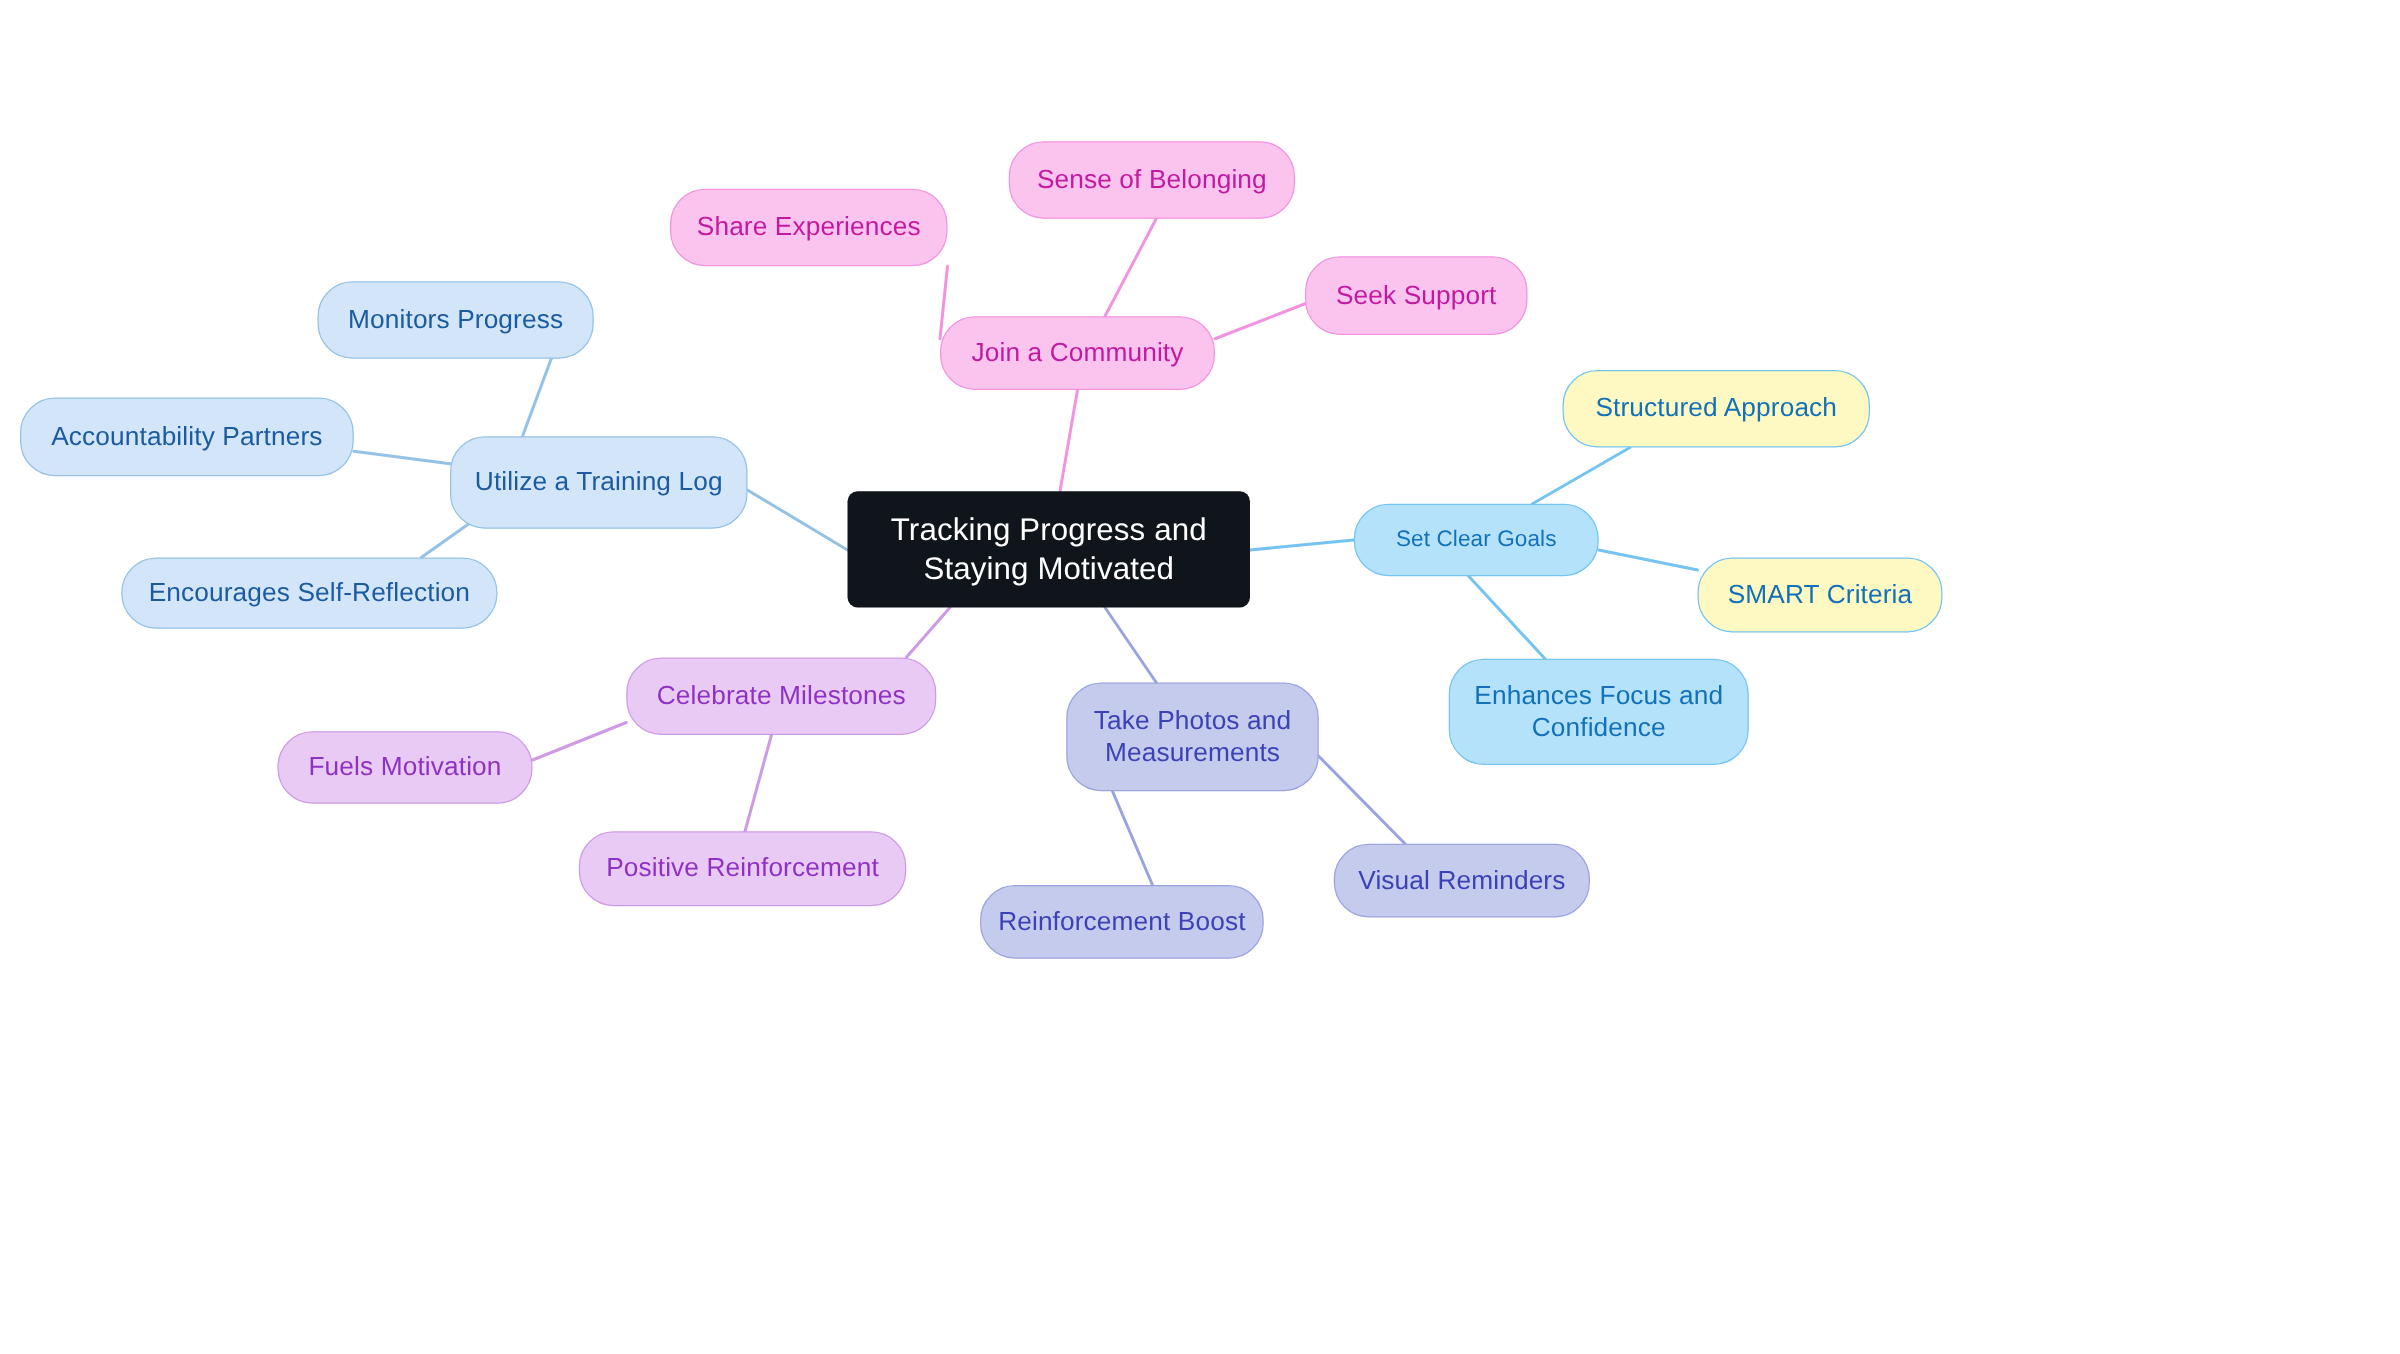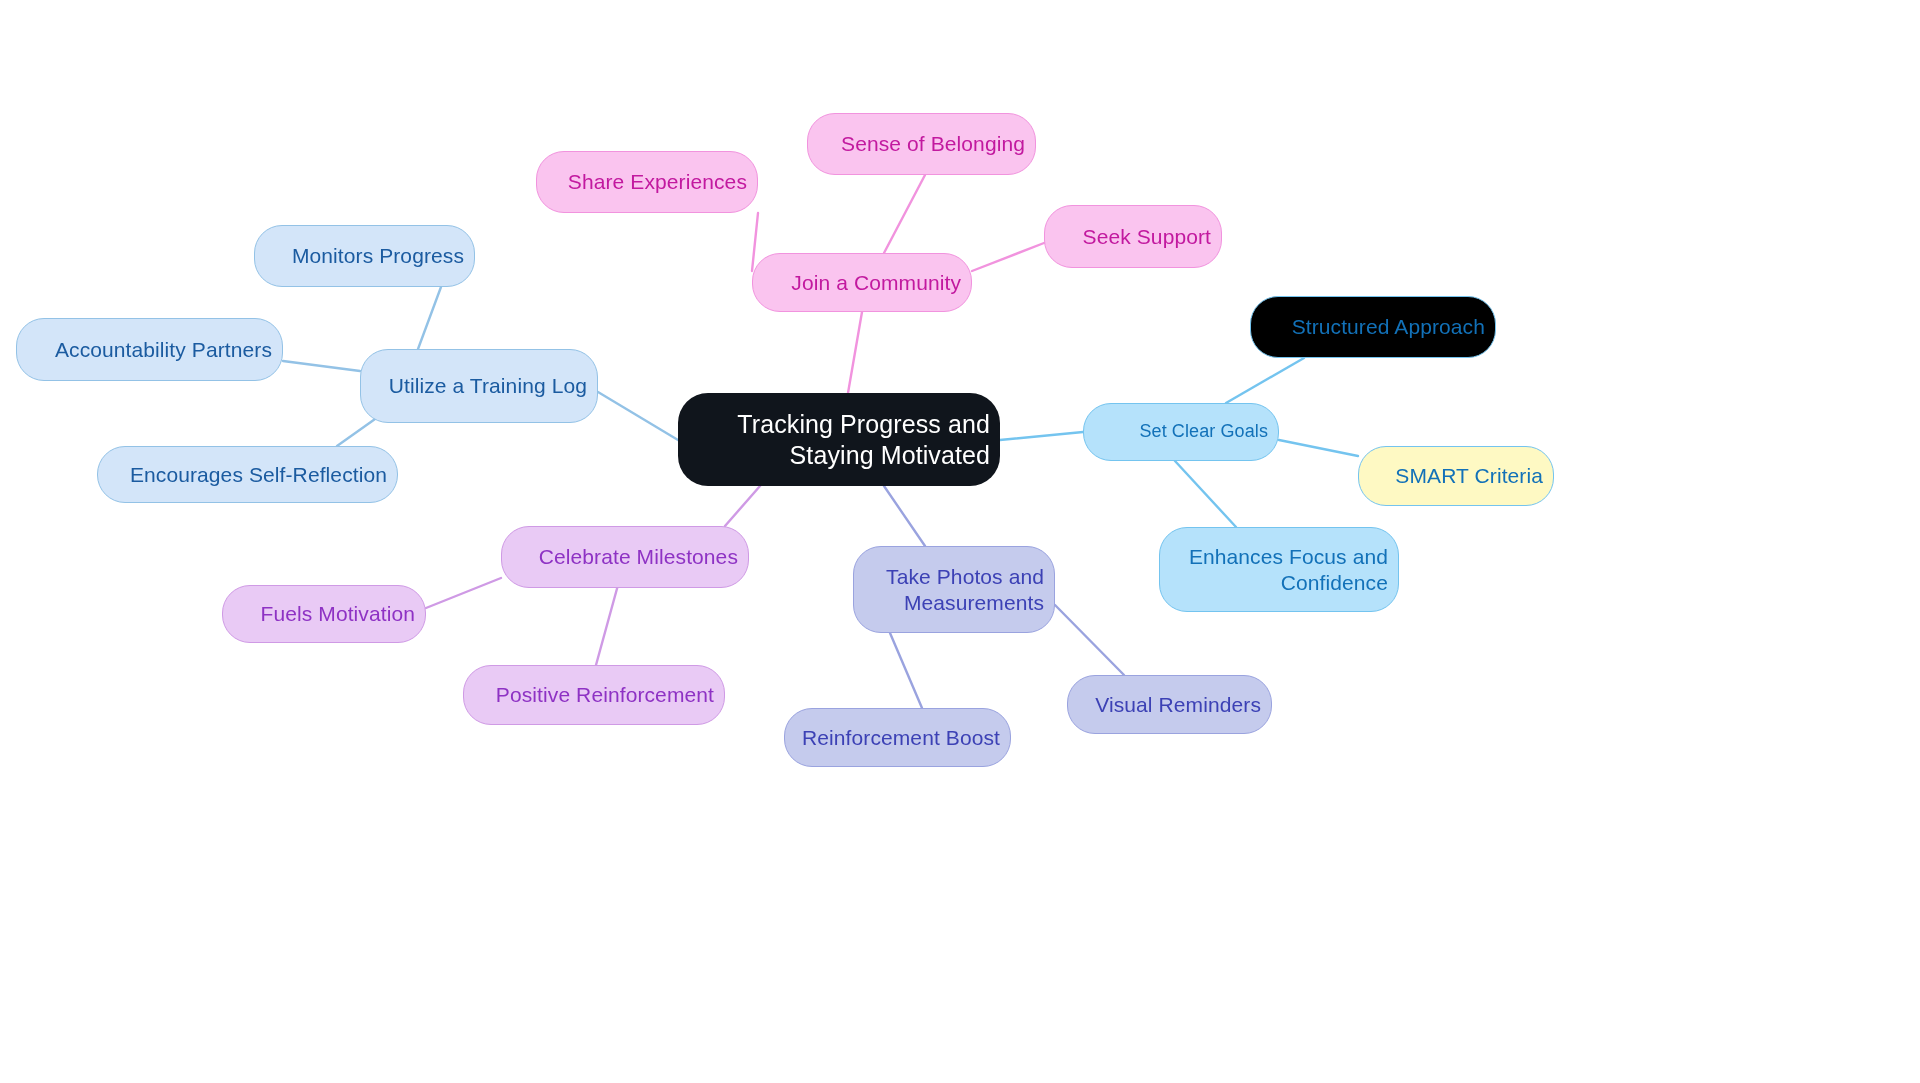--- a/index.html
+++ b/index.html
@@ -33,32 +33,31 @@
     justify-content: center;
     text-align: center;
     border-radius: 28px;
     border-width: 1.5px;
     border-style: solid;
     line-height: 1.22;
     padding: 4px 10px;
     letter-spacing: 0.1px;
   }
   .node-root {
-    border-radius: 30px;
+    border-radius: 8px;
     border: none;
     color: #ffffff;
     background: #10151c;
     font-size: 25px;
     line-height: 1.24;
   }
   .lbl {
     display: block;
     width: 100%;
     white-space: pre-line;
-    text-align: right;
   }
 </style>
 </head>
 <body>
 
 <div id="canvas">
   <svg id="edges" viewBox="0 0 1920 1083">
       <path d="M1000 440 L1083 432" stroke="#74c4ef" stroke-width="2.4" fill="none" stroke-linecap="round"></path>
       <path d="M848 393 L862 312" stroke="#f193de" stroke-width="2.4" fill="none" stroke-linecap="round"></path>
       <path d="M678 440 L598 392" stroke="#93c2e6" stroke-width="2.4" fill="none" stroke-linecap="round"></path>
@@ -78,21 +77,21 @@
       <path d="M890 633 L922 708" stroke="#9aa3df" stroke-width="2.4" fill="none" stroke-linecap="round"></path>
       <path d="M1055 605 L1124 675" stroke="#9aa3df" stroke-width="2.4" fill="none" stroke-linecap="round"></path>
     </svg>
   <div id="nodes">
       <div class="node node-root" style="background: rgb(16, 21, 28); color: rgb(255, 255, 255); left: 678px; top: 393px; width: 322px; height: 93px; font-size: 25px;">
         <span class="lbl">Tracking Progress and Staying Motivated</span>
       </div>
       <div class="node" style="background: rgb(181, 226, 251); border-color: rgb(116, 196, 239); color: rgb(18, 113, 184); left: 1083px; top: 403px; width: 196px; height: 58px; font-size: 18px;">
         <span class="lbl">Set Clear Goals</span>
       </div>
-      <div class="node" style="background: #000000; border-color: rgb(116, 196, 239); color: rgb(18, 113, 184); left: 1250px; top: 296px; width: 246px; height: 62px; font-size: 21px;">
+      <div class="node" style="background: #fef9c3; border-color: rgb(116, 196, 239); color: rgb(18, 113, 184); left: 1250px; top: 296px; width: 246px; height: 62px; font-size: 21px;">
         <span class="lbl">Structured Approach</span>
       </div>
       <div class="node" style="background: #fef9c3; border-color: rgb(116, 196, 239); color: rgb(18, 113, 184); left: 1358px; top: 426px; width: 196px; height: 60px; font-size: 21px; margin-top: 20px;">
         <span class="lbl">SMART Criteria</span>
       </div>
       <div class="node" style="background: rgb(181, 226, 251); border-color: rgb(116, 196, 239); color: rgb(18, 113, 184); left: 1159px; top: 527px; width: 240px; height: 85px; font-size: 21px;">
         <span class="lbl">Enhances Focus and Confidence</span>
       </div>
       <div class="node" style="background: rgb(250, 196, 239); border-color: rgb(241, 147, 222); color: rgb(194, 25, 159); left: 752px; top: 253px; width: 220px; height: 59px; font-size: 21px;">
         <span class="lbl">Join a Community</span>

